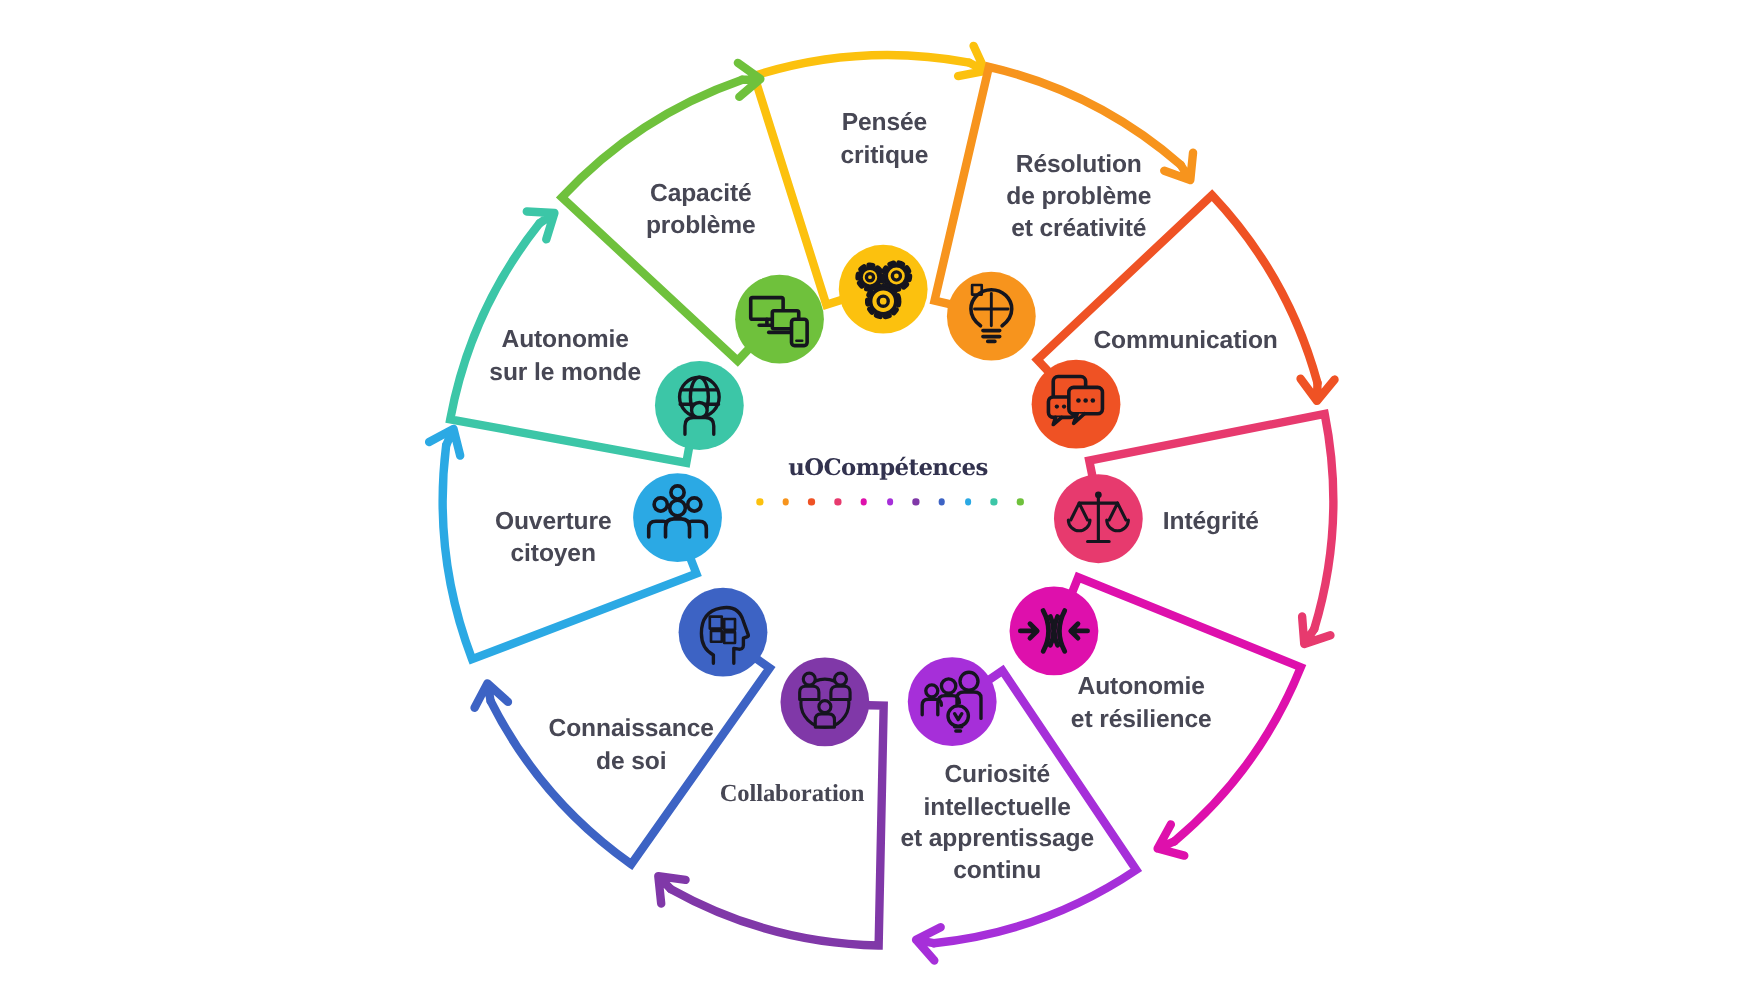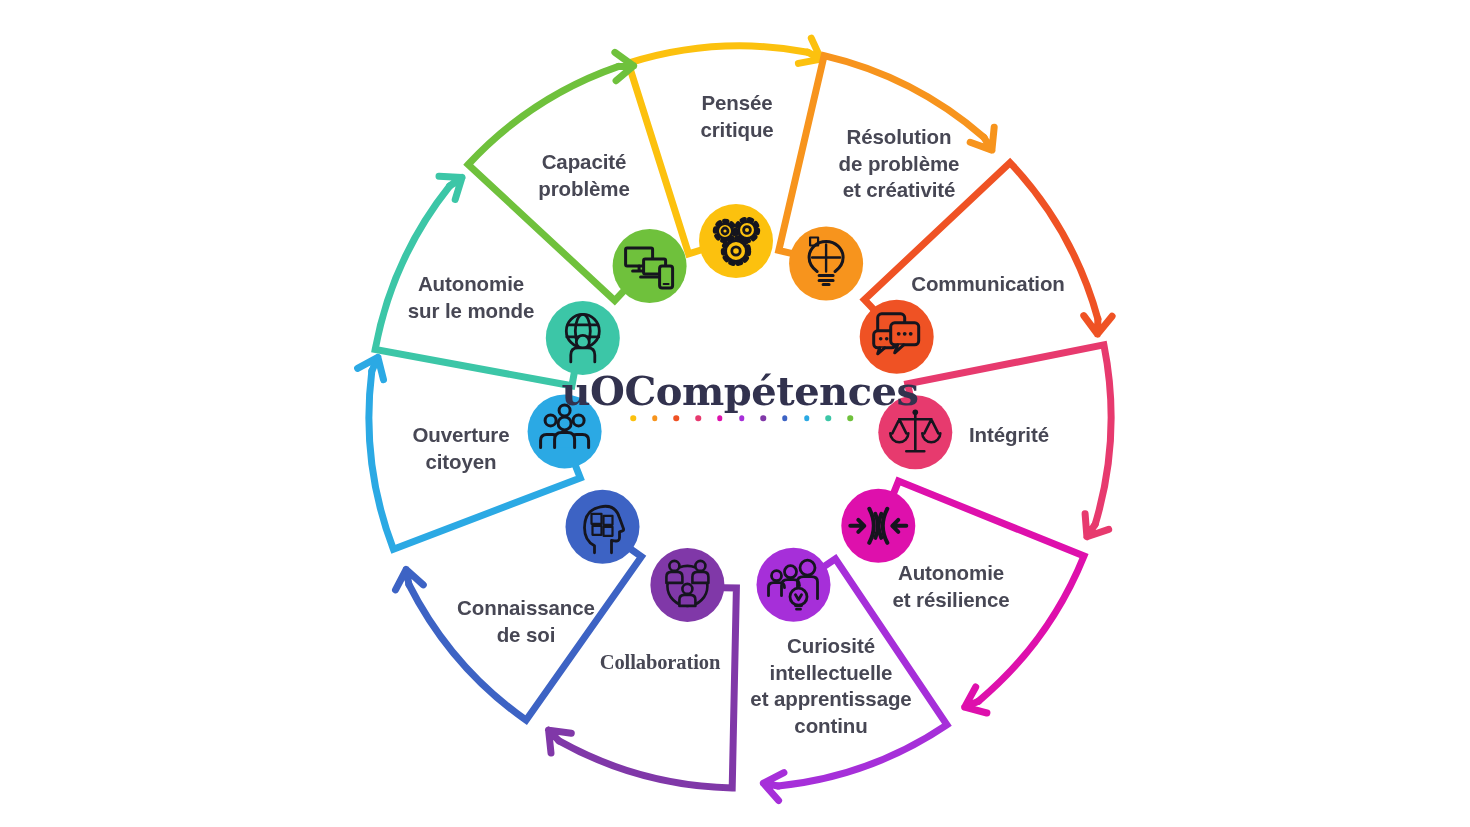--- a/index.html
+++ b/index.html
@@ -3,21 +3,21 @@
 <meta charset="utf-8">
 <style>
   html,body{margin:0;padding:0;background:#fff;}
   #stage{position:relative;width:1470px;height:827px;background:#fff;overflow:hidden;
          font-family:"Liberation Sans",sans-serif;}
   #diagram-svg{position:absolute;left:0;top:0;}
   .seg-label{position:absolute;transform:translate(-50%,-50%);
              font-weight:700;font-size:20.5px;line-height:26.5px;color:#474754;
              text-align:center;white-space:pre-line;letter-spacing:-0.1px;}
   #diagram-title{position:absolute;left:740px;top:390px;transform:translate(-50%,-50%);
-             font-family:"DejaVu Serif",serif;font-weight:700;font-size:40px;
+             font-family:"DejaVu Serif",serif;font-weight:700;font-size:19px;
              color:#32324E;letter-spacing:-0.5px;white-space:nowrap;}
   .center-dot{position:absolute;width:5.5px;height:5.5px;border-radius:50%;
              transform:translate(-50%,-50%);}
 </style>
 </head>
 <body>
 
 <div id="stage">
   <svg id="diagram-svg" width="1470" height="827" viewBox="0 0 1470 827">
       <g>

